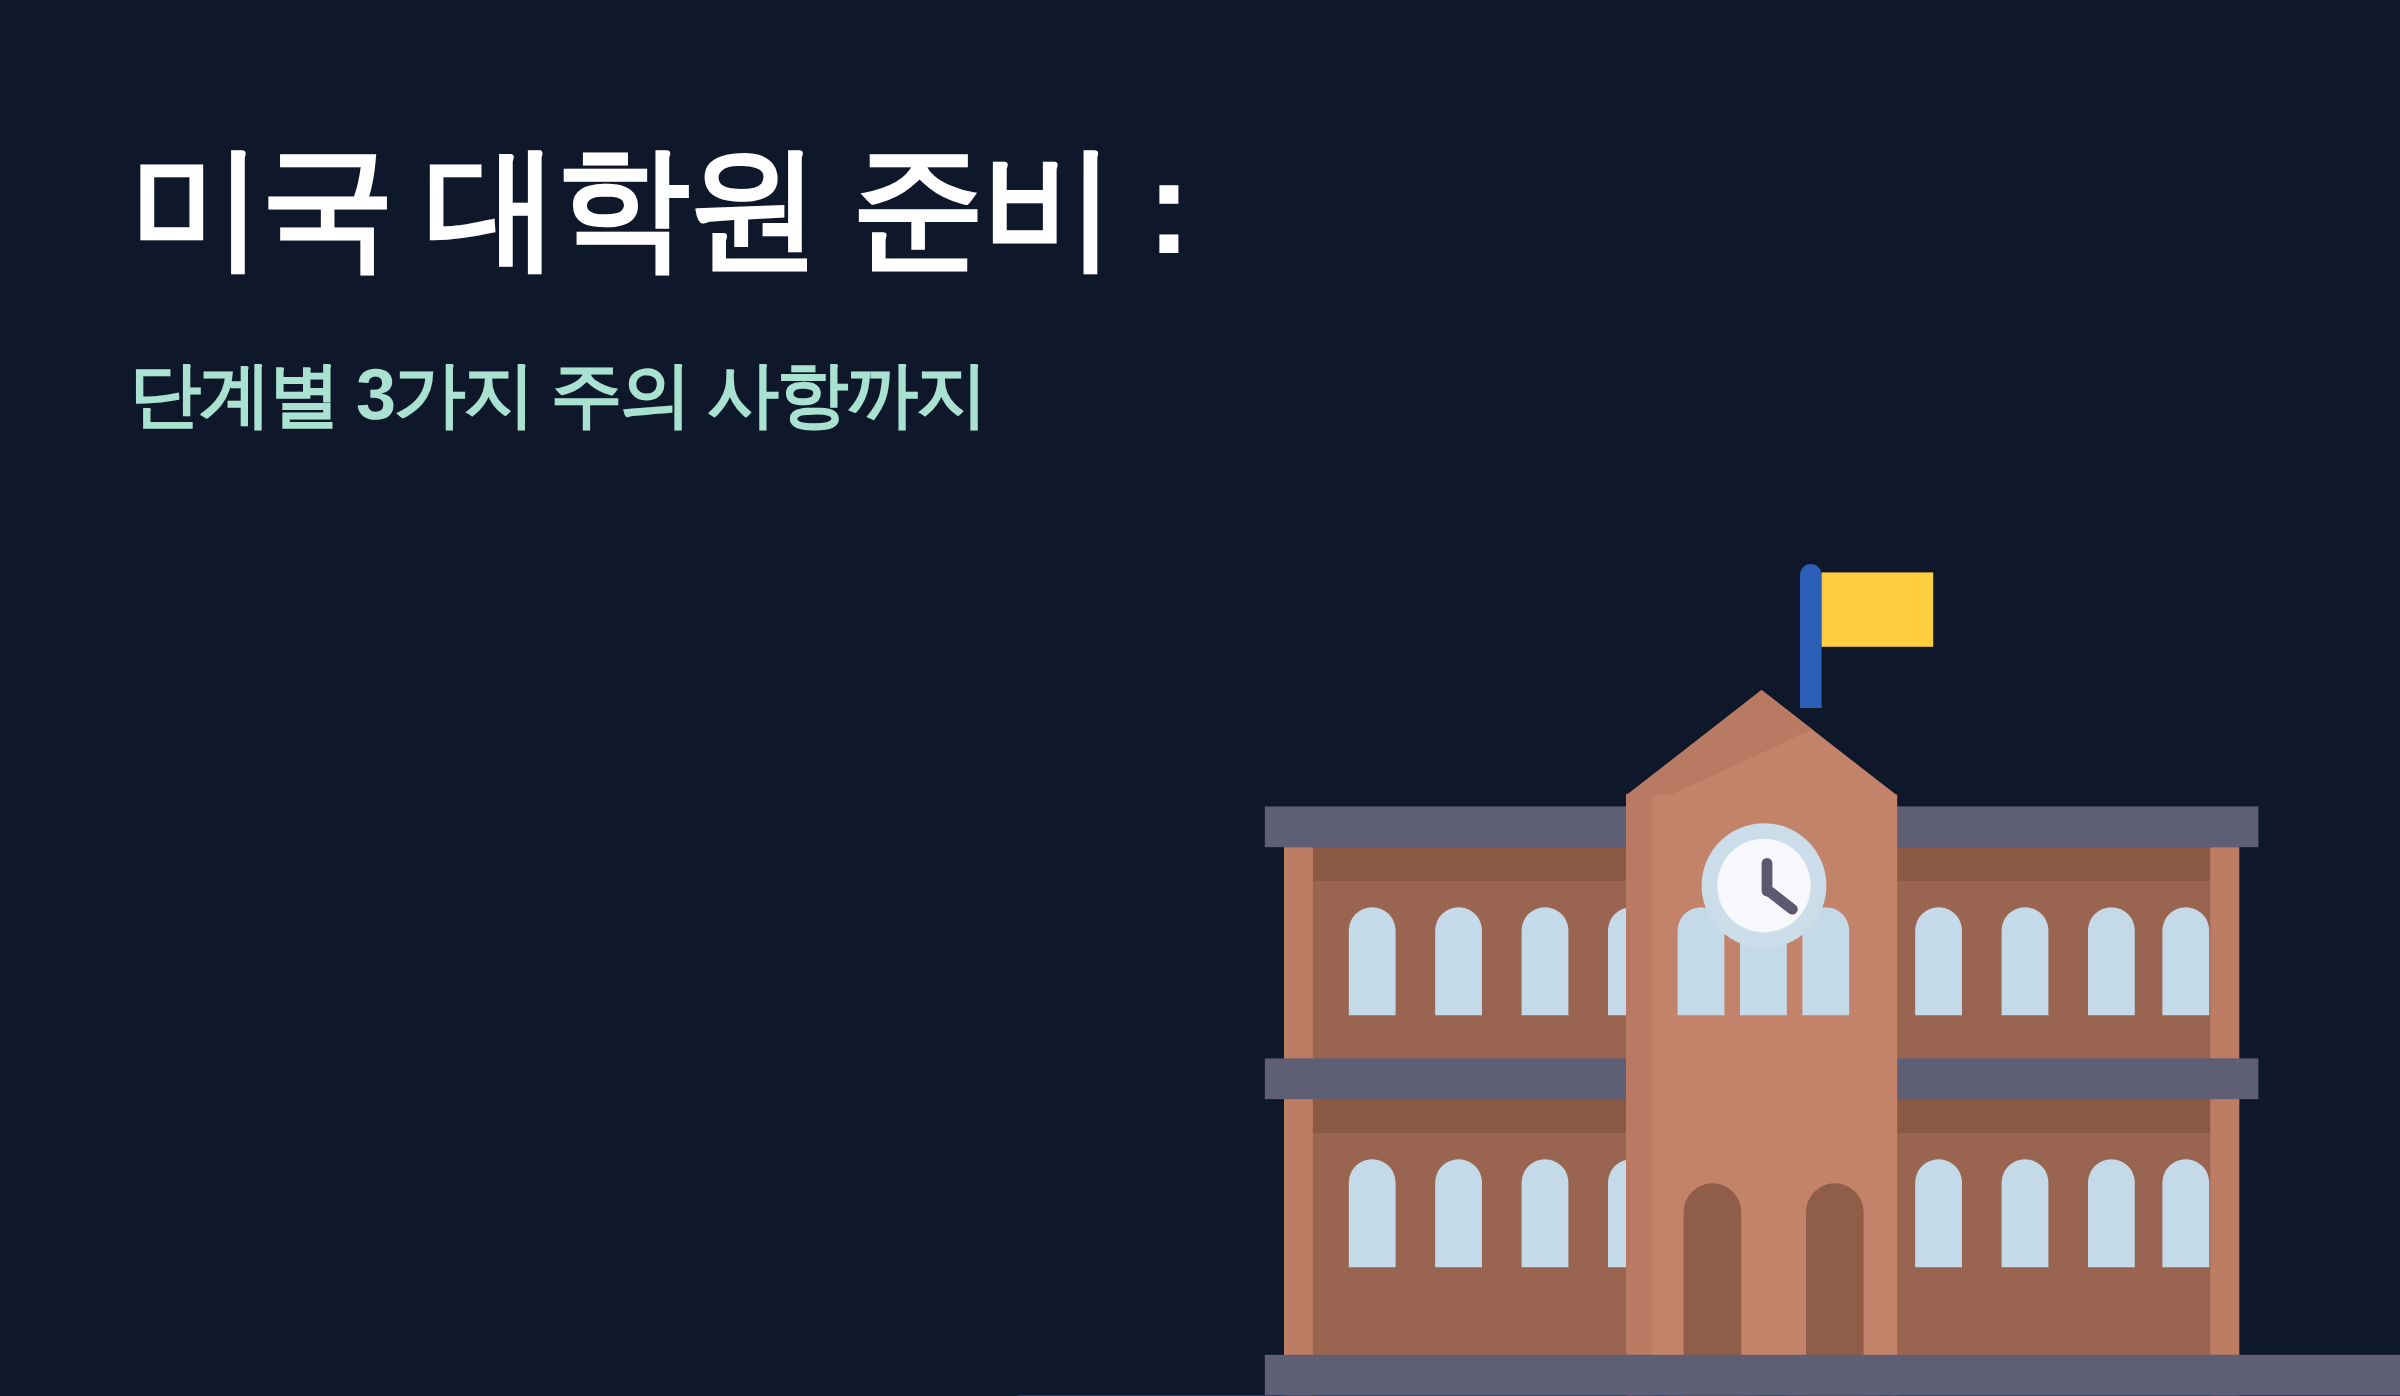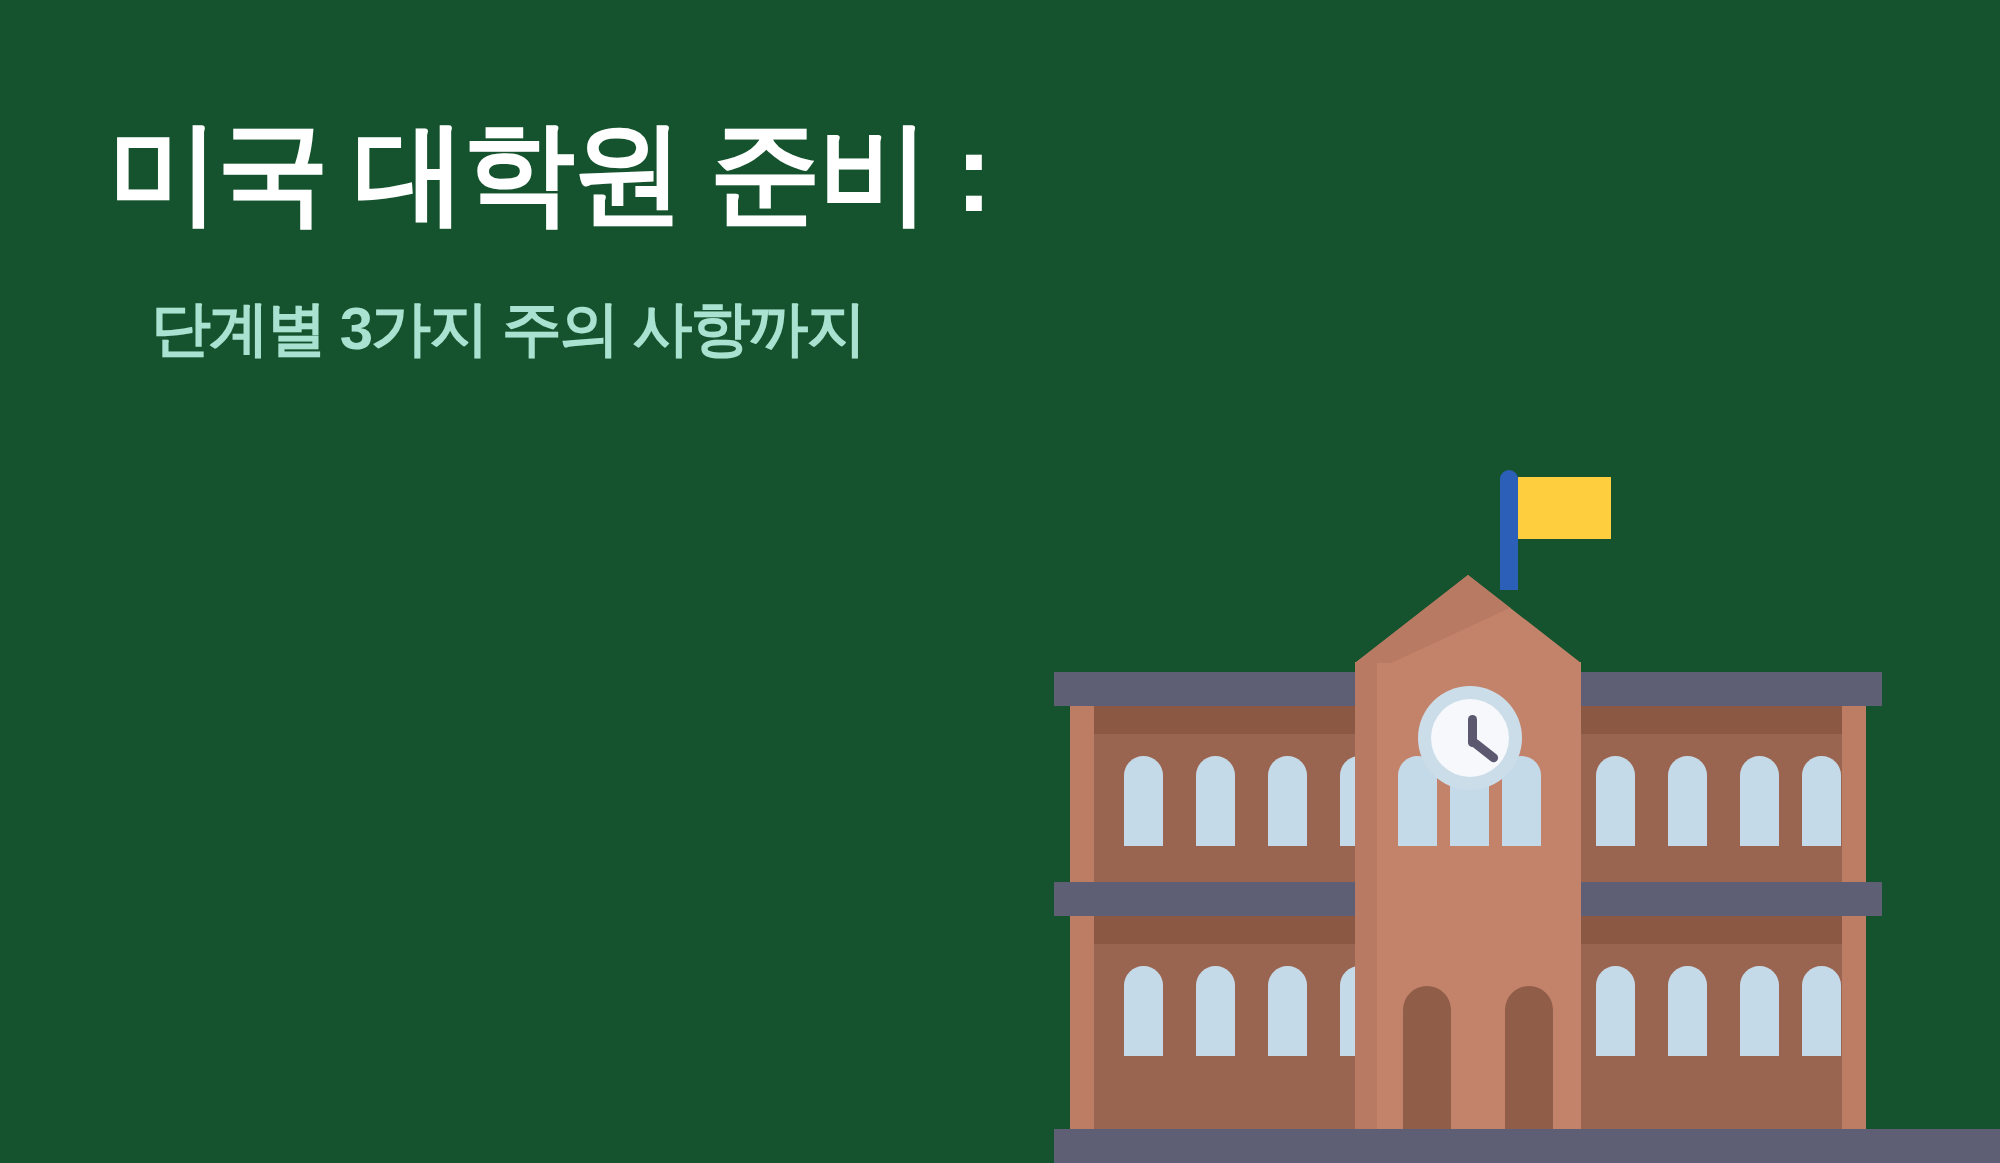--- a/index.html
+++ b/index.html
@@ -165,25 +165,25 @@
     background:#C5DAE8;
     border-radius:20px 20px 0 0;
   }
   .win-row-a { top:286px; }
   .win-row-b { top:496px; }
   .win-tower { top:286px; }
 </style>
 </head>
 <body style="background: rgb(50, 115, 216);">
 
-<div id="canvas" style="background: #14532d;">
+<div id="canvas" style="background: #0f172a;">
 
   <div id="text-block">
     <div class="title-line" style="color: rgb(255, 255, 255);">미국 대학원 준비 :</div>
-    <div id="subtitle" style="color: rgb(169, 226, 208); margin-left: 43px;">단계별 3가지 주의 사항까지</div>
+    <div id="subtitle" style="color: rgb(169, 226, 208);">단계별 3가지 주의 사항까지</div>
   </div>
 
   <div id="building">
 
     <div class="abs" id="flag-pole"></div>
     <div class="abs" id="flag-cloth"></div>
 
     <div class="abs wing" id="wing-left"></div>
     <div class="abs wing" id="wing-right"></div>
     <div class="abs wing-top-dark" id="wing-left-topdark"></div>

